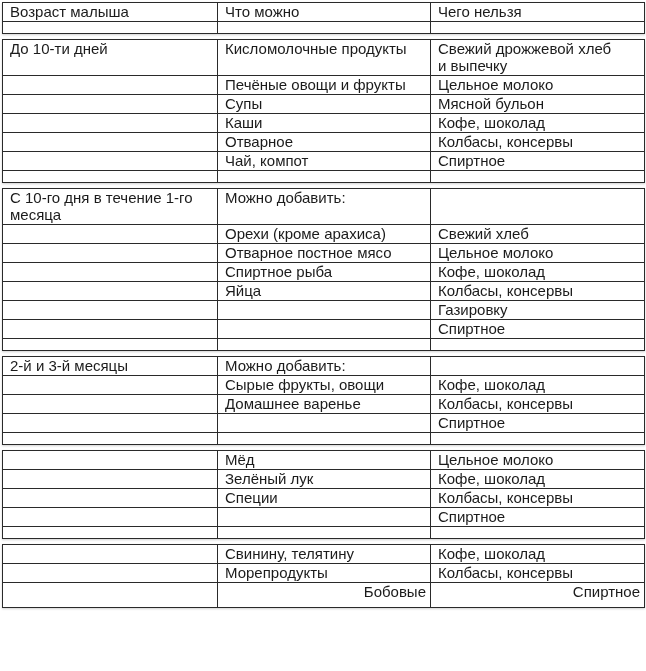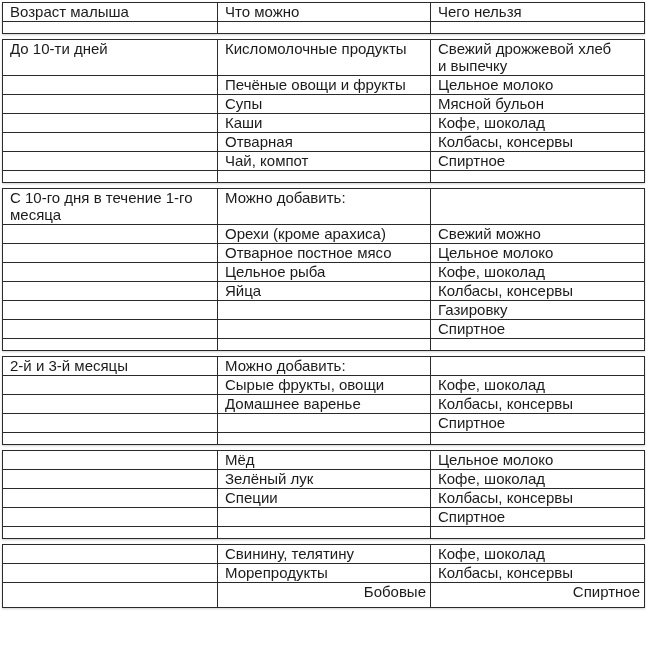--- a/index.html
+++ b/index.html
@@ -87,21 +87,21 @@
           <td>Супы</td>
           <td>Мясной бульон</td>
         </tr>
         <tr class="normal">
           <td></td>
           <td>Каши</td>
           <td>Кофе, шоколад</td>
         </tr>
         <tr class="normal">
           <td></td>
-          <td>Отварная</td>
+          <td>Отварное</td>
           <td>Колбасы, консервы</td>
         </tr>
         <tr class="normal">
           <td></td>
           <td>Чай, компот</td>
           <td>Спиртное</td>
         </tr>
         <tr class="spacer">
           <td></td>
           <td></td>
@@ -118,30 +118,30 @@
     <tbody>
         <tr class="tall">
           <td>С 10-го дня в течение 1-го
 месяца</td>
           <td>Можно добавить:</td>
           <td></td>
         </tr>
         <tr class="normal">
           <td></td>
           <td>Орехи (кроме арахиса)</td>
-          <td>Свежий можно</td>
+          <td>Свежий хлеб</td>
         </tr>
         <tr class="normal">
           <td></td>
           <td>Отварное постное мясо</td>
           <td>Цельное молоко</td>
         </tr>
         <tr class="normal">
           <td></td>
-          <td>Цельное рыба</td>
+          <td>Спиртное рыба</td>
           <td>Кофе, шоколад</td>
         </tr>
         <tr class="normal">
           <td></td>
           <td>Яйца</td>
           <td>Колбасы, консервы</td>
         </tr>
         <tr class="normal">
           <td></td>
           <td></td>

